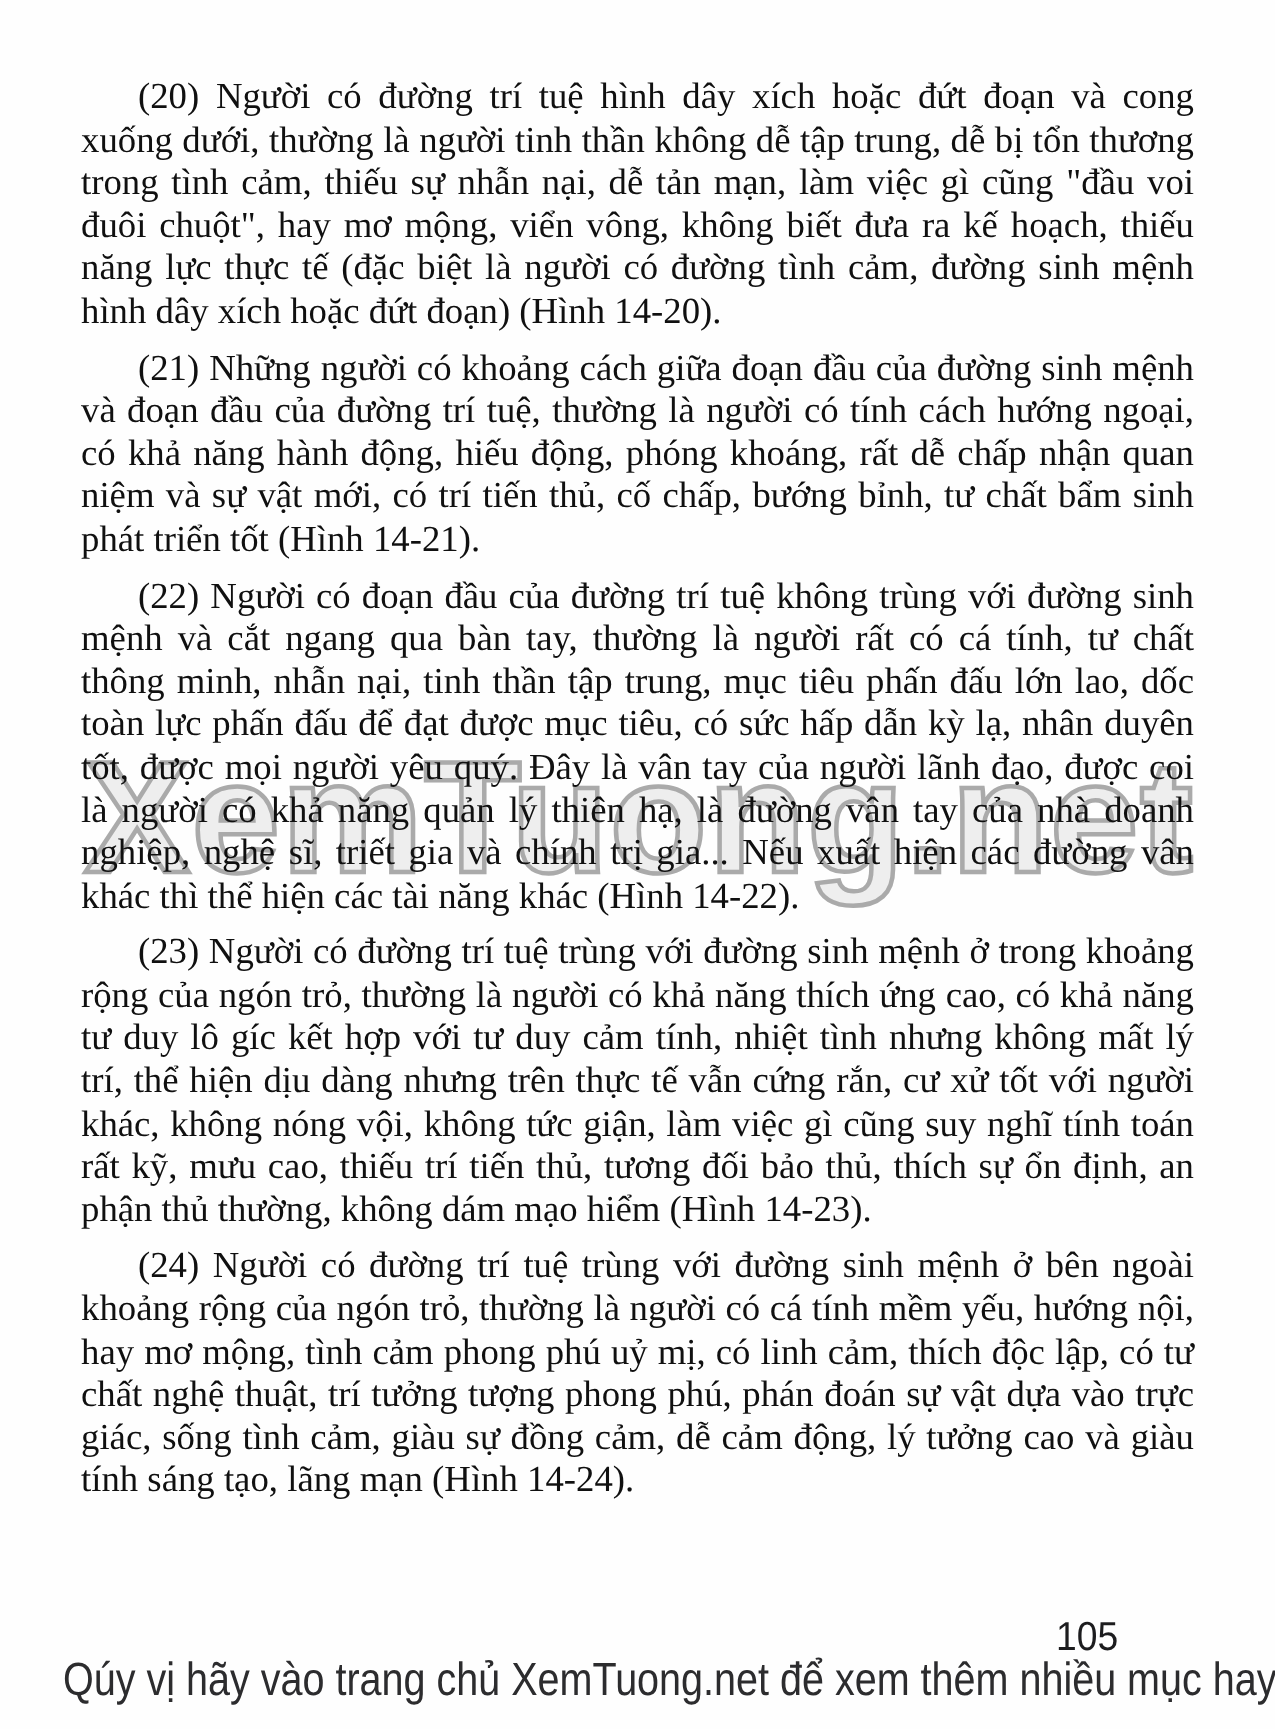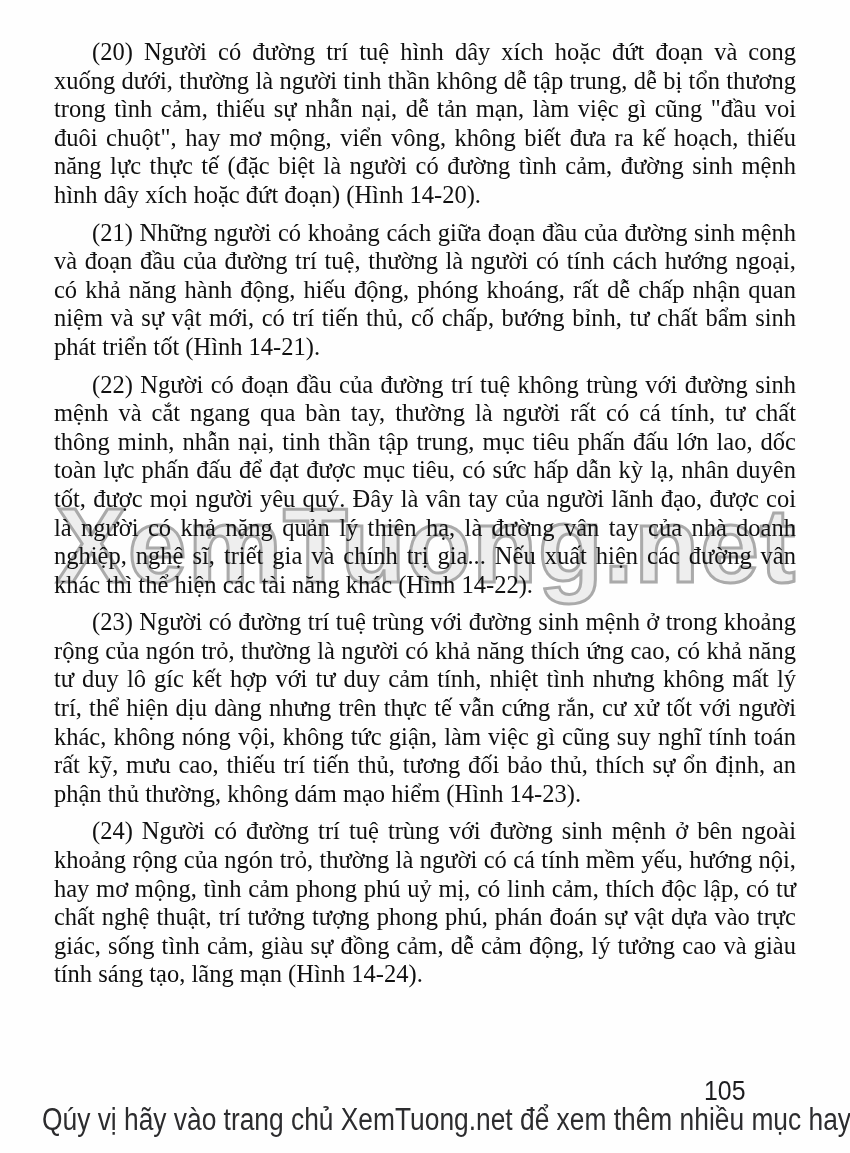--- a/index.html
+++ b/index.html
@@ -24,21 +24,21 @@
     color: #eeeeee;
     -webkit-text-stroke: 3px #aaaaaa;
     text-stroke: 3px #aaaaaa;
     white-space: nowrap;
     user-select: none;
     text-align: right;
   }
   .content {
     position: absolute;
     left: 54px;
-    top: 38px;
+    top: 51px;
     width: 742px;
     z-index: 1;
     color: #101010;
     font-size: 24.5px;
     line-height: 28.6px;
     text-align: justify;
   }
   .content p {
     margin: 0 0 9px 0;
     text-indent: 38px;

